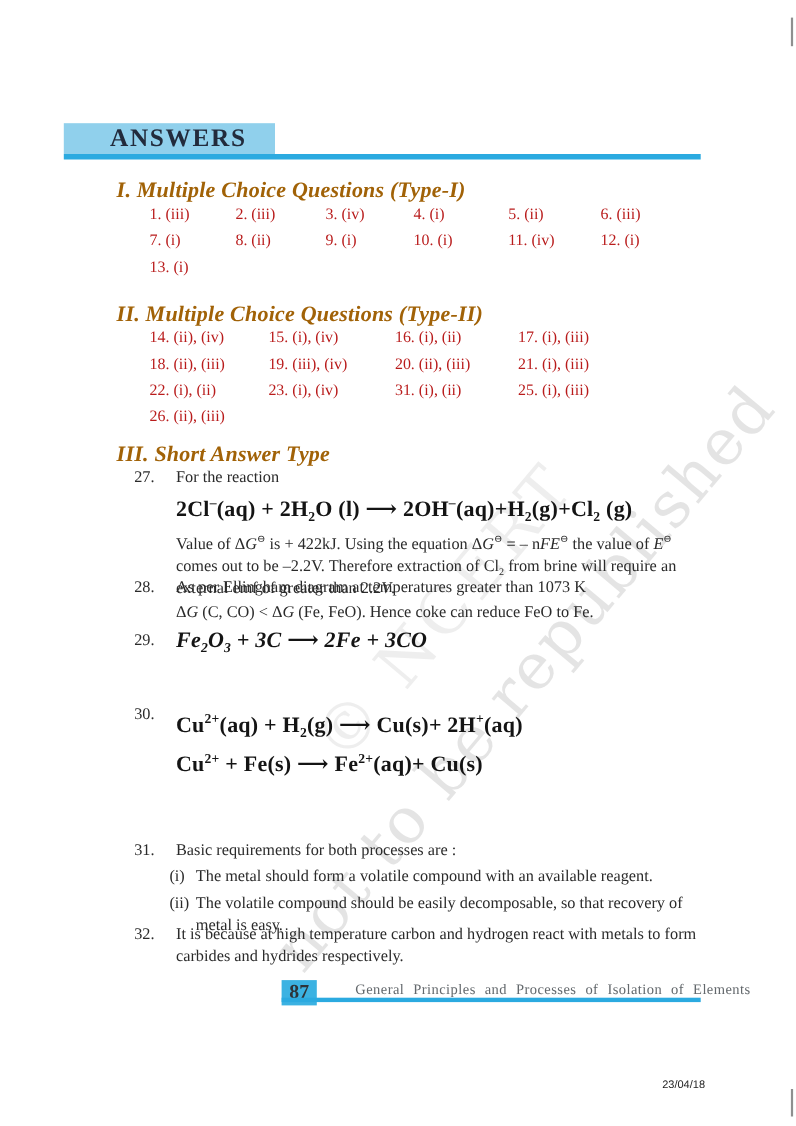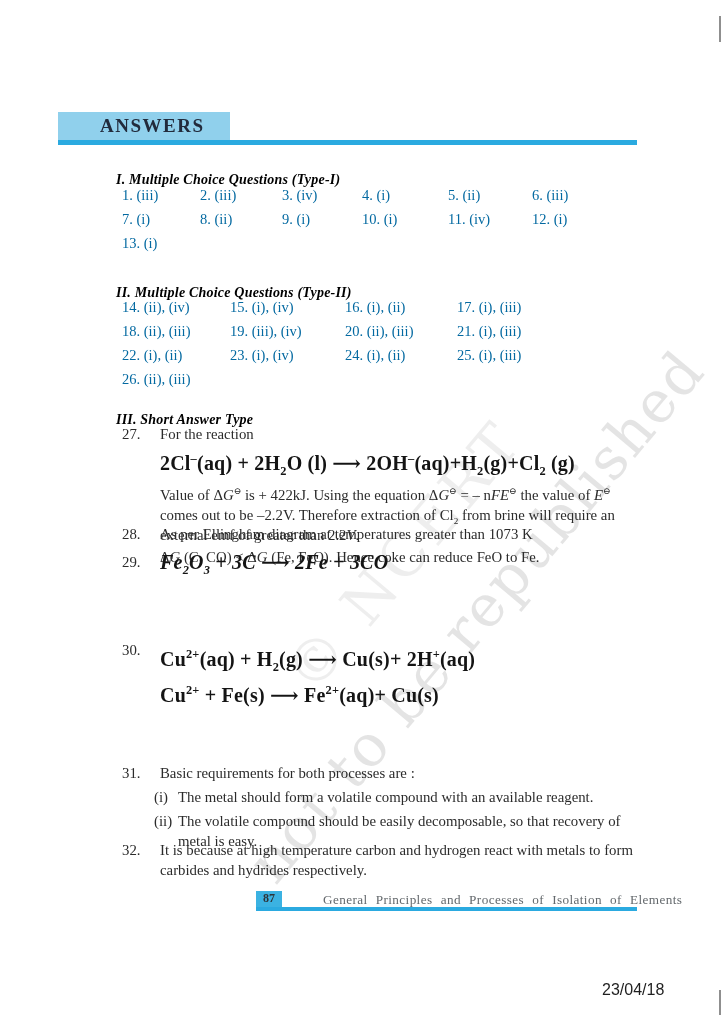--- a/index.html
+++ b/index.html
@@ -16,59 +16,59 @@
   .watermark{
     position:absolute;left:60px;top:505px;width:760px;
     transform:rotate(-50deg);text-align:center;pointer-events:none;
     font-family:"DejaVu Serif",serif;white-space:nowrap;
   }
   .wm-line1{font-size:58px;color:rgba(90,90,90,0.10);letter-spacing:5px;}
   .wm-line2{font-size:58px;color:rgba(90,90,90,0.16);letter-spacing:2px;margin-top:26px;}
   
   .answers-box{
     position:absolute;left:58px;top:112px;height:28px;line-height:28px;
-    background:#90d0ec;color:#222b3c;font-weight:bold;font-size:19px;
+    background:#90d0ec;color:#222b3c;font-weight:bold;font-size:23px;
     letter-spacing:1.5px;padding:0 26px 0 42px;
   }
   .header-rule{position:absolute;left:58px;top:140px;width:579px;height:4.5px;background:#2baae0;}
   
   .sec{
-    position:absolute;left:100px;margin:16px;
-    font-size:14px;font-weight:bold;font-style:italic;color:#000000;letter-spacing:0.2px;
+    position:absolute;left:100px;margin:6px;
+    font-size:20px;font-weight:bold;font-style:italic;color:#a16207;letter-spacing:0.2px;
   }
   .sec1{top:156px;}.sec2{top:269px;}.sec3{top:396px;}
   
-  .grid{position:absolute;left:122px;display:grid;font-size:14.5px;color:#0369a1;}
+  .grid{position:absolute;left:136px;display:grid;font-size:14.5px;color:#b91c1c;}
   .grid1{top:187px;grid-template-columns:78px 82px 80px 86px 84px 1fr;row-gap:7px;width:502px;}
   .grid2{top:299px;grid-template-columns:108px 115px 112px 1fr;row-gap:7px;width:502px;}
   
   .item{position:absolute;left:122px;width:517px;display:flex;font-size:14.8px;line-height:20px;}
-  .i27{top:424px;}.i28{top:524px;}.i29{top:552px;}.i30{top:640px;}.i31{top:763px;}.i32{top:840px;}
+  .i27{top:424px;}.i28{top:524px;}.i29{top:572px;}.i30{top:640px;}.i31{top:763px;}.i32{top:840px;}
   .num{width:38px;flex:none;}
   .body{flex:1;}
   sub,sup{line-height:0;font-size:0.62em;}
   .eq{font-weight:bold;font-size:20px;margin:9px 0 12px 0;color:#141414;letter-spacing:0.2px;}
   .eq.first{margin-top:0;font-style:italic;}
   .eq.second{margin-top:16px;}
   .line2{margin-top:3px;}
   .subitem{display:flex;margin-top:4px;}
   .sublabel{width:24px;flex:none;margin-left:-6px;}
   .subtext{flex:1;}
   
   .page-badge{
     position:absolute;left:256px;top:891px;background:#3bb2e2;color:#2e3338;
-    font-size:12px;font-weight:bold;padding:0 7px 2px 7px;
+    font-size:18px;font-weight:bold;padding:0 7px 2px 7px;
   }
   .chapter{
     position:absolute;left:303px;top:892px;font-size:13.2px;color:#63686c;
     letter-spacing:0.4px;word-spacing:4.5px;margin-left:20px;
   }
   .footer-rule{position:absolute;left:256px;top:907px;width:381px;height:3.5px;background:#2baae0;}
   .date{
-    position:absolute;left:602px;top:981px;font-size:16px;color:#1f1f1f;
+    position:absolute;left:602px;top:981px;font-size:10px;color:#1f1f1f;
     font-family:"Liberation Sans","DejaVu Sans",sans-serif;
   }
 </style>
 </head>
 <body>
 
 <div class="page">
 
   <div class="cropmark tr"></div>
   <div class="cropmark br"></div>
@@ -103,21 +103,21 @@
     <span>14. (ii), (iv)</span>
     <span>15. (i), (iv)</span>
     <span>16. (i), (ii)</span>
     <span>17. (i), (iii)</span>
     <span>18. (ii), (iii)</span>
     <span>19. (iii), (iv)</span>
     <span>20. (ii), (iii)</span>
     <span>21. (i), (iii)</span>
     <span>22. (i), (ii)</span>
     <span>23. (i), (iv)</span>
-    <span>24. (i), (ii)</span>
+    <span>31. (i), (ii)</span>
     <span>25. (i), (iii)</span>
     <span>26. (ii), (iii)</span>
   </div>
 
   <h2 class="sec sec3">III. Short Answer Type</h2>
 
   <div class="item i27">
     <div class="num">27.</div>
     <div class="body">
       <div>For the reaction</div>

